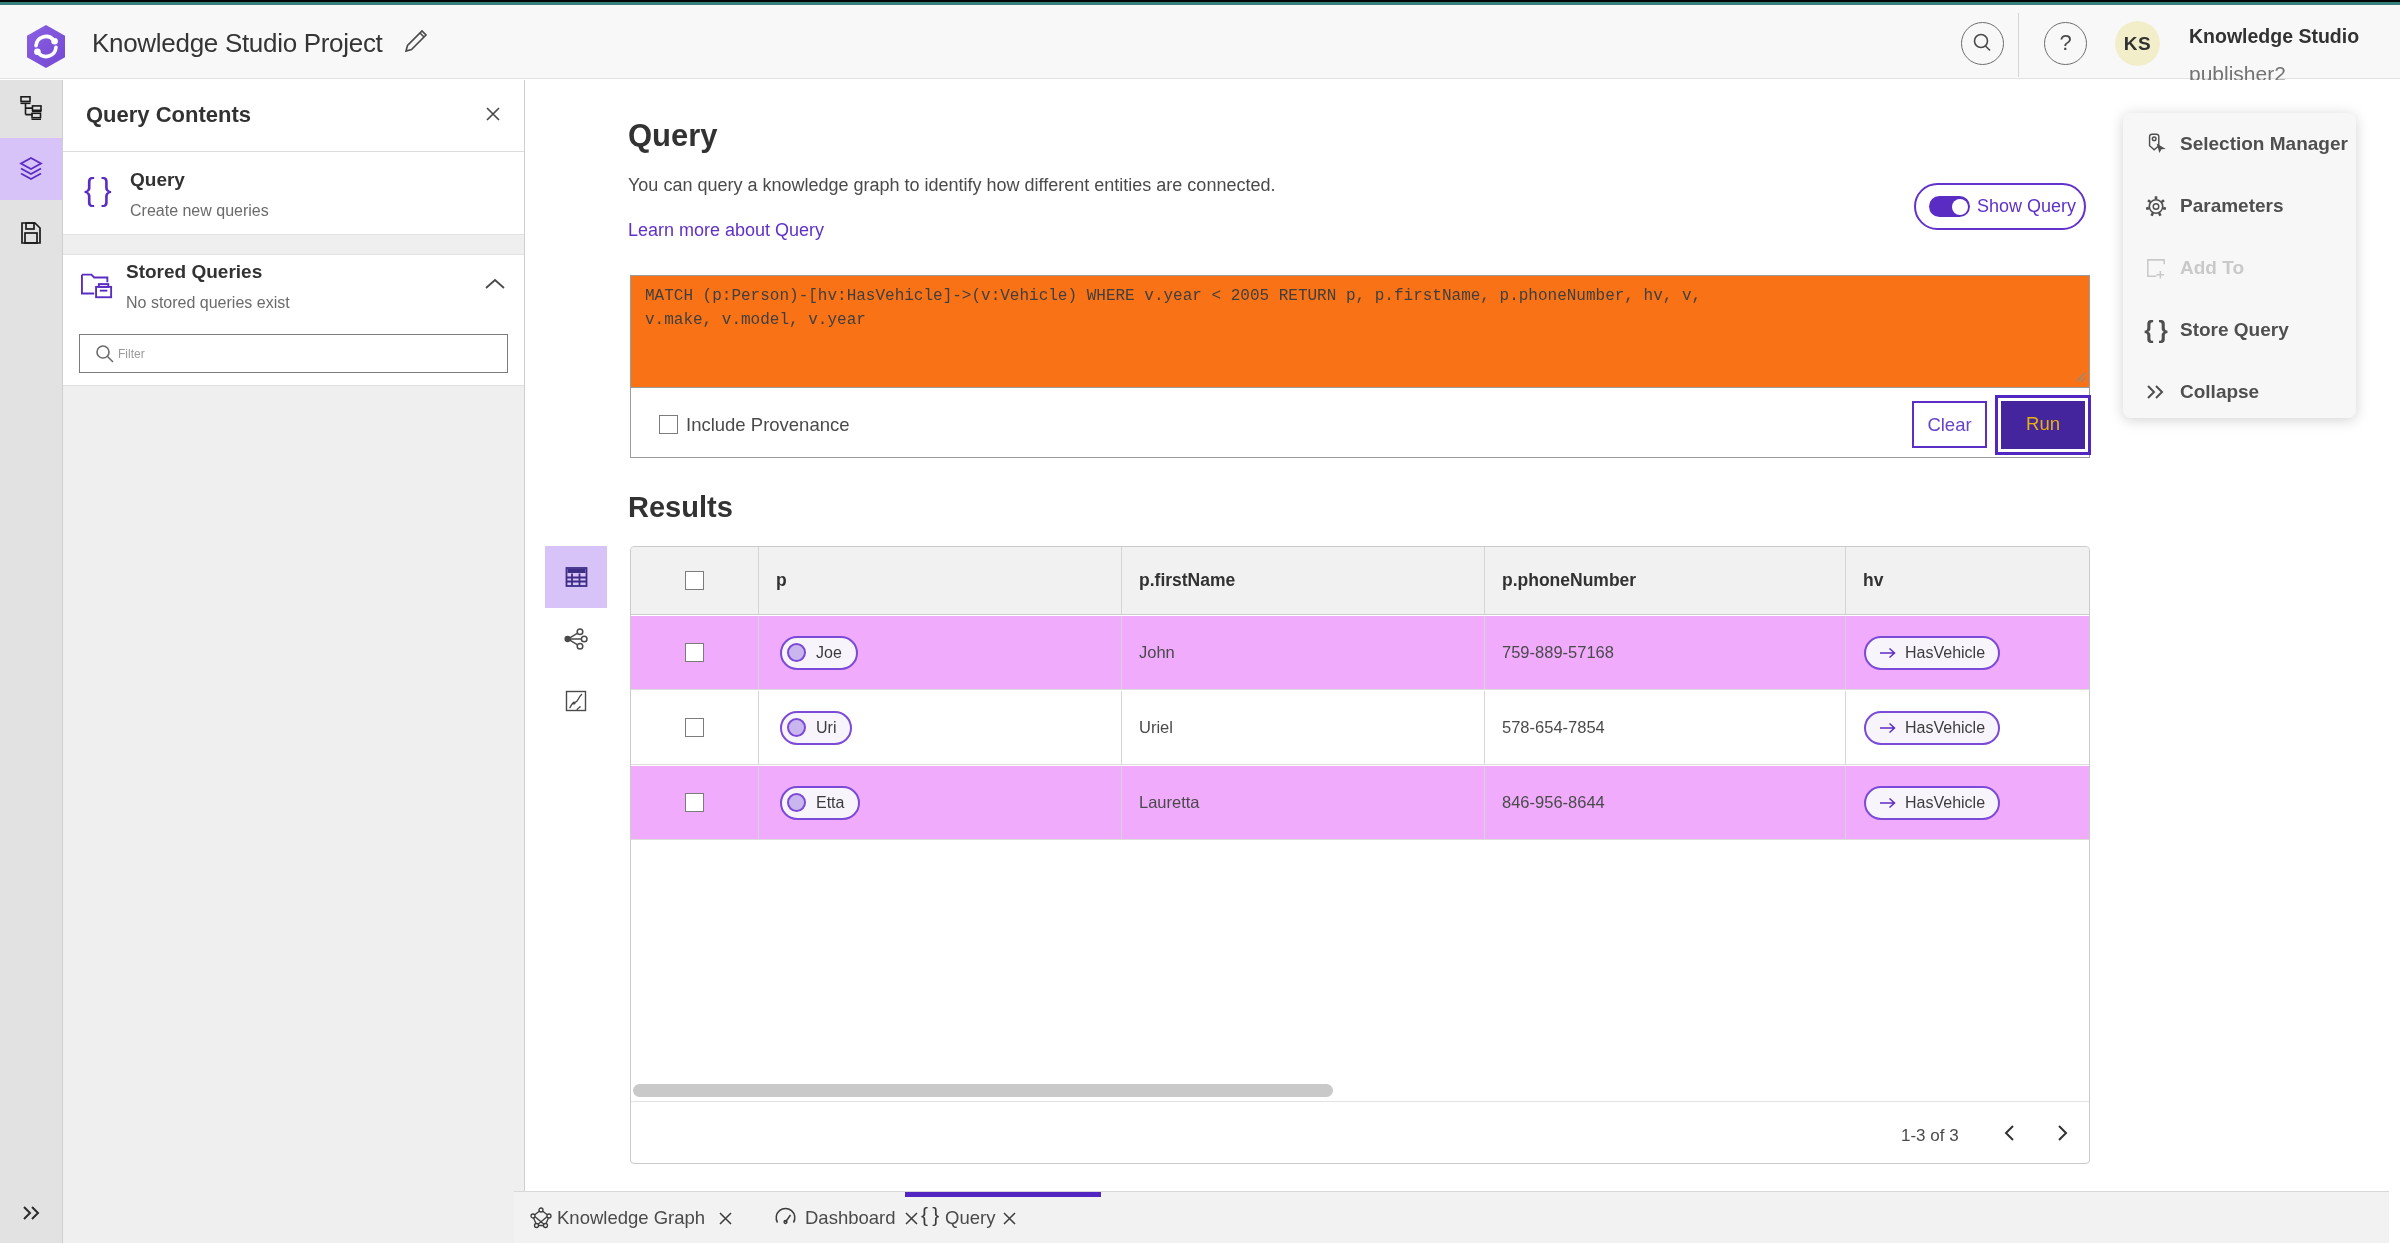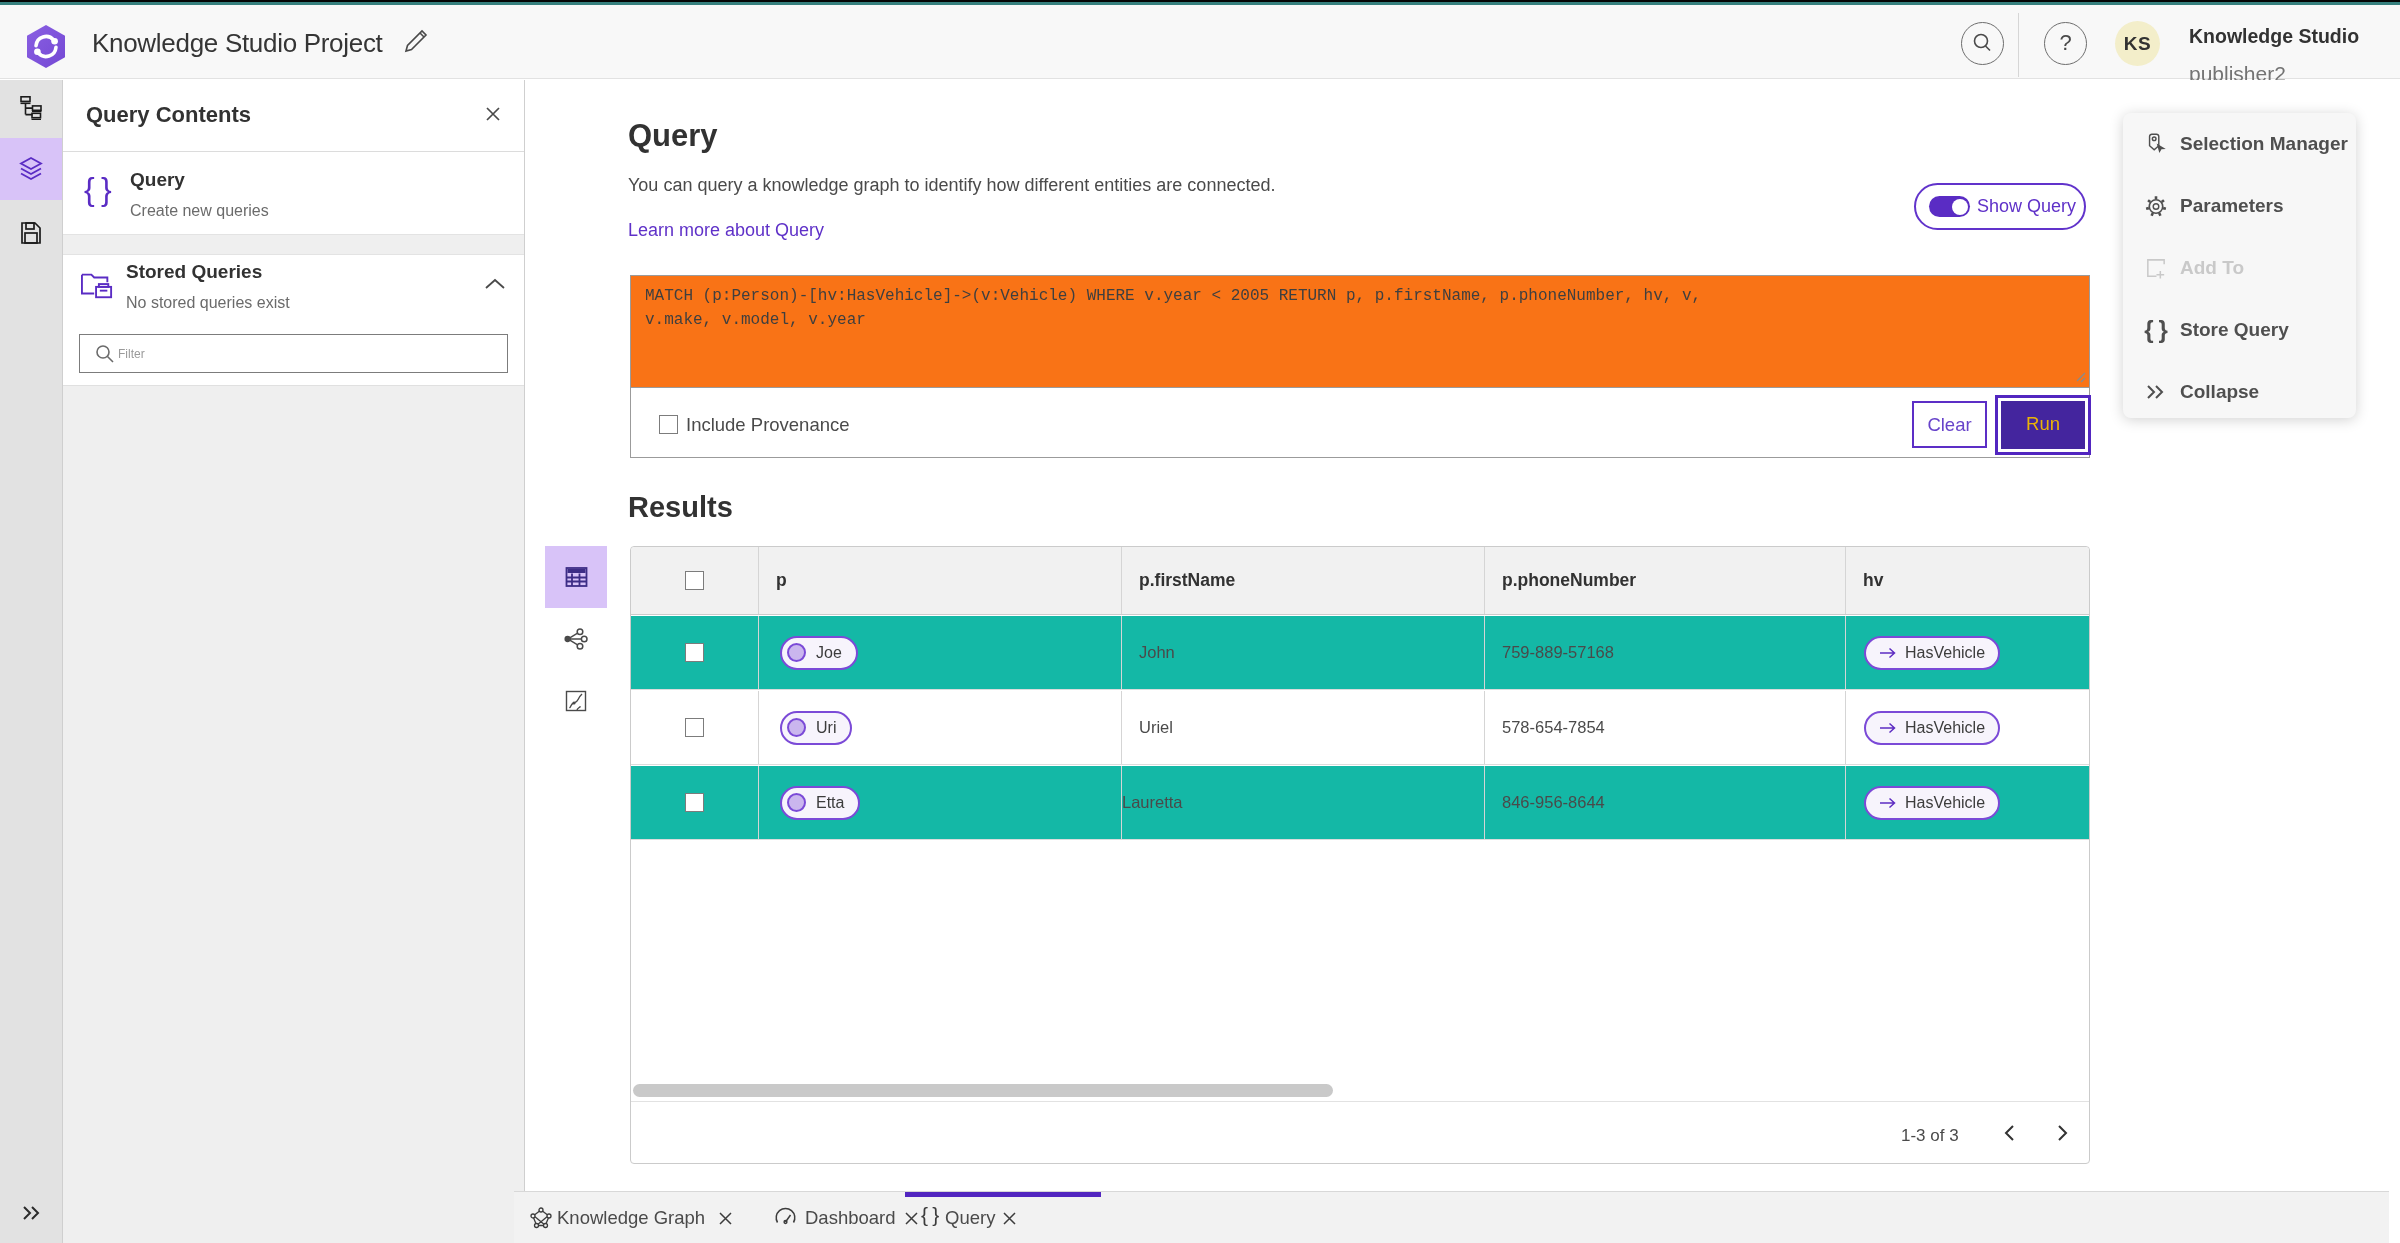--- a/index.html
+++ b/index.html
@@ -74,21 +74,21 @@
 .vicon { position:absolute; left:20px; width:62px; height:62px; display:flex; align-items:center; justify-content:center;}
 
 
 #rtable { position:absolute; left:105px; top:466px; width:1460px; height:618px; border:1px solid #cbcbcb; border-radius:4px; background:#fff;}
 #thead { position:absolute; left:0; top:0; width:1458px; height:68px; background:#f1f1f1; border-bottom:1px solid #cbcbcb; display:flex; border-radius:4px 4px 0 0;}
 .tc0 { width:127px; } .tc1 { width:363px; } .tc2 { width:363px; } .tc3 { width:361px; } .tc4 { width:244px; }
 .hcell { font-size:17.5px; font-weight:bold; color:#323232; display:flex; align-items:center; }
 .hcell span { margin-left:17px; }
 .brd { border-left:1px solid #d5d5d5; }
 .trow { position:absolute; left:0; width:1458px; height:74px; display:flex; }
-.trow.odd { background:#14b8a6; }
+.trow.odd { background:#f0abfc; }
 .tcell { display:flex; align-items:center; font-size:16.5px; color:#4a4a4a; }
 .cb { width:19px; height:19px; border:1px solid #7c7c7c; background:#fff; margin-left:54px;}
 .cb2 { margin-left:63px; }
 .epill { display:flex; align-items:center; height:34px; border:2px solid #7b4ad7; border-radius:17px; background:#f7f4fc; margin-left:21px; padding:0 14px 0 5px;}
 .epill .dot { width:19px; height:19px; border:2px solid #7b4ad7; border-radius:50%; background:#cab6ee; margin-right:10px;}
 .epill .t { font-size:16px; color:#3c3c3c; }
 .rpill { display:flex; align-items:center; height:34px; border:2px solid #7b4ad7; border-radius:17px; background:#f7f4fc; margin-left:18px; padding:0 13px;}
 .rpill .t { font-size:16px; color:#3c3c3c; }
 #hscroll { position:absolute; left:2px; top:537px; width:700px; height:13px; background:#c9c9c9; border-radius:7px; }
 #tfoot { position:absolute; left:0; top:554px; width:1458px; height:49px; border-top:1px solid #e2e2e2; }
@@ -353,21 +353,21 @@
       <div class="tc0 tcell">
           <div class="cb"></div>
         </div>
       <div class="tc1 tcell brd">
           <div class="epill">
             <div class="dot"></div>
             <div class="t">Etta</div>
           </div>
         </div>
       <div class="tc2 tcell brd">
-          <span style="margin-left:0;text-align:center;">Lauretta</span>
+          <span style="margin-left:17px;text-align:center;">Lauretta</span>
         </div>
       <div class="tc3 tcell brd">
           <span style="margin-left:17px;">846-956-8644</span>
         </div>
       <div class="tc4 tcell brd">
           <div class="rpill">
             <svg width="17" height="12" viewBox="0 0 17 12" style="margin-right:9px;" fill="none" stroke="#5e2dc2" stroke-width="1.5">
               <path d="M1 6 H14.5 M10.5 1.5 L15.5 6 L10.5 10.5"></path>
             </svg>
             <span class="t">HasVehicle</span>

